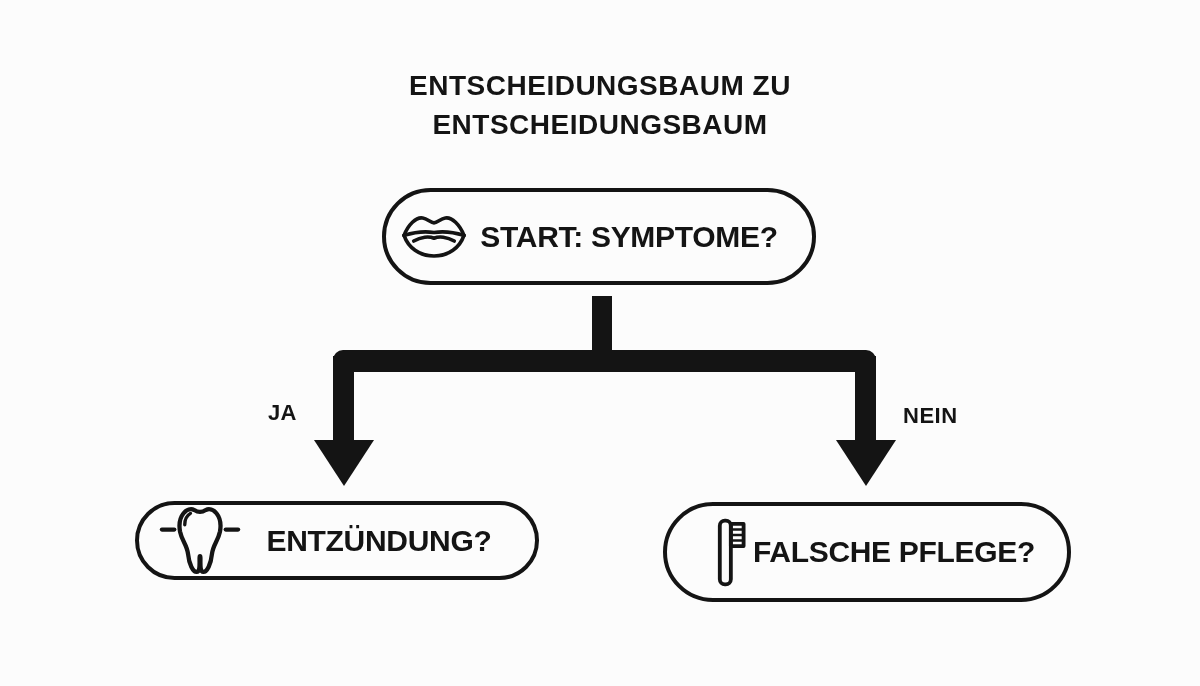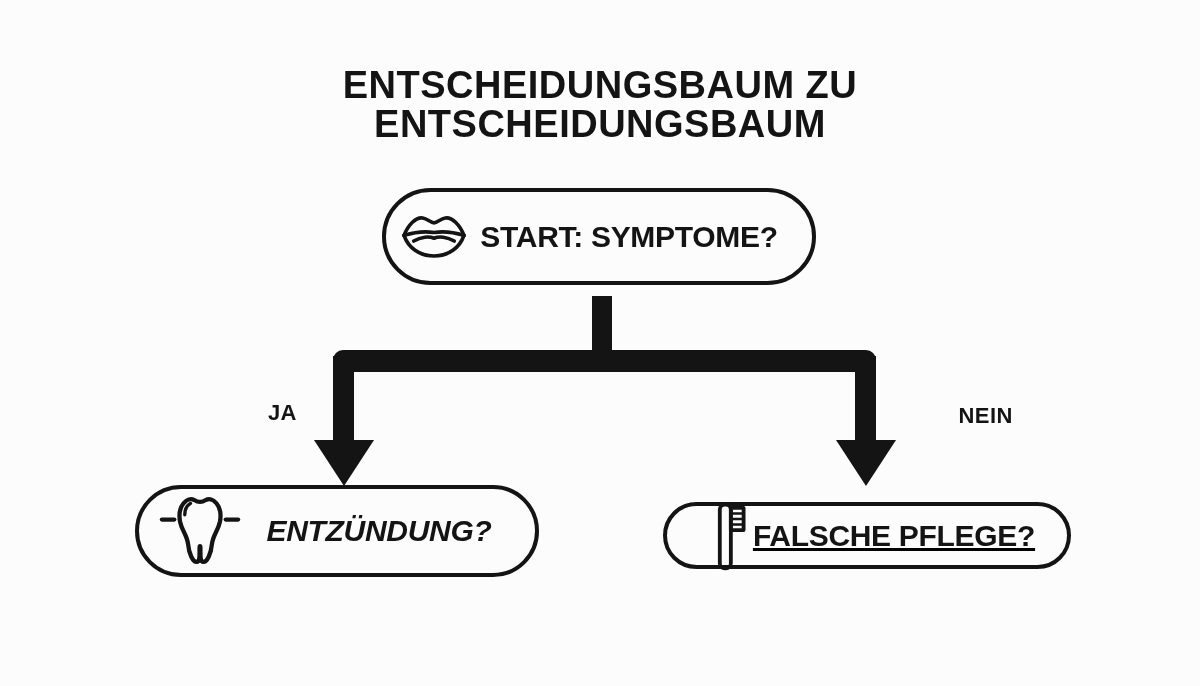--- a/index.html
+++ b/index.html
@@ -14,21 +14,21 @@
     width:1200px;height:686px;
     background:var(--bg);
     overflow:hidden;
   }
   
   .title{
     position:absolute;
     left:0;top:66px;width:1200px;
     text-align:center;
     color:var(--ink);
-    font-size:38px;
+    font-size:28px;
     font-weight:bold;
     line-height:39px;
     letter-spacing:.5px;
   }
   
   .node{
     position:absolute;
     display:flex;
     align-items:center;
     border:4.5px solid var(--ink);
@@ -43,23 +43,23 @@
     flex:1 1 auto;
     text-align:center;
     color:var(--ink);
     font-weight:bold;
     font-size:30px;
     letter-spacing:-0.3px;
     white-space:nowrap;
   }
   .node-start{left:382px;top:188px;width:434px;height:97px;padding-left:14px;}
   .node-start .label{padding-right:22px;}
-  .node-left{left:135px;top:485px;width:404px;height:92px;padding-left:20px;font-style:italic;}
+  .node-left{left:135px;top:501px;width:404px;height:79px;padding-left:20px;}
   .node-left .label{padding-right:18px;}
-  .node-right{left:663px;top:502px;width:408px;height:67px;padding-left:46px;text-decoration:underline;}
+  .node-right{left:663px;top:502px;width:408px;height:100px;padding-left:46px;}
   .node-right .label{padding-right:26px;}
   
   .bar{position:absolute;background:var(--ink);}
   .stem{left:592px;top:296px;width:20px;height:58px;}
   .hbar{left:333px;top:350px;width:543px;height:22px;border-radius:10px 10px 0 0;}
   .drop-left{left:333px;top:356px;width:21px;height:87px;}
   .drop-right{left:855px;top:356px;width:21px;height:87px;}
   .arrowhead{
     position:absolute;width:0;height:0;
     border-left:30px solid transparent;
@@ -70,21 +70,21 @@
   .arrowhead-right{left:836px;top:440px;}
   
   .branch-label{
     position:absolute;
     color:var(--ink);
     font-weight:bold;
     font-size:22px;
     letter-spacing:.5px;
   }
   .branch-label-ja{left:217px;top:400px;width:80px;text-align:right;}
-  .branch-label-nein{left:903px;top:403px;width:110px;text-align:right;}
+  .branch-label-nein{left:903px;top:403px;width:110px;text-align:left;}
   
   .icon svg{display:block;}
   .icon path,.icon rect,.icon line{
     fill:none;
     stroke:var(--ink);
     stroke-linecap:round;
     stroke-linejoin:round;
   }
 </style>
 </head>

